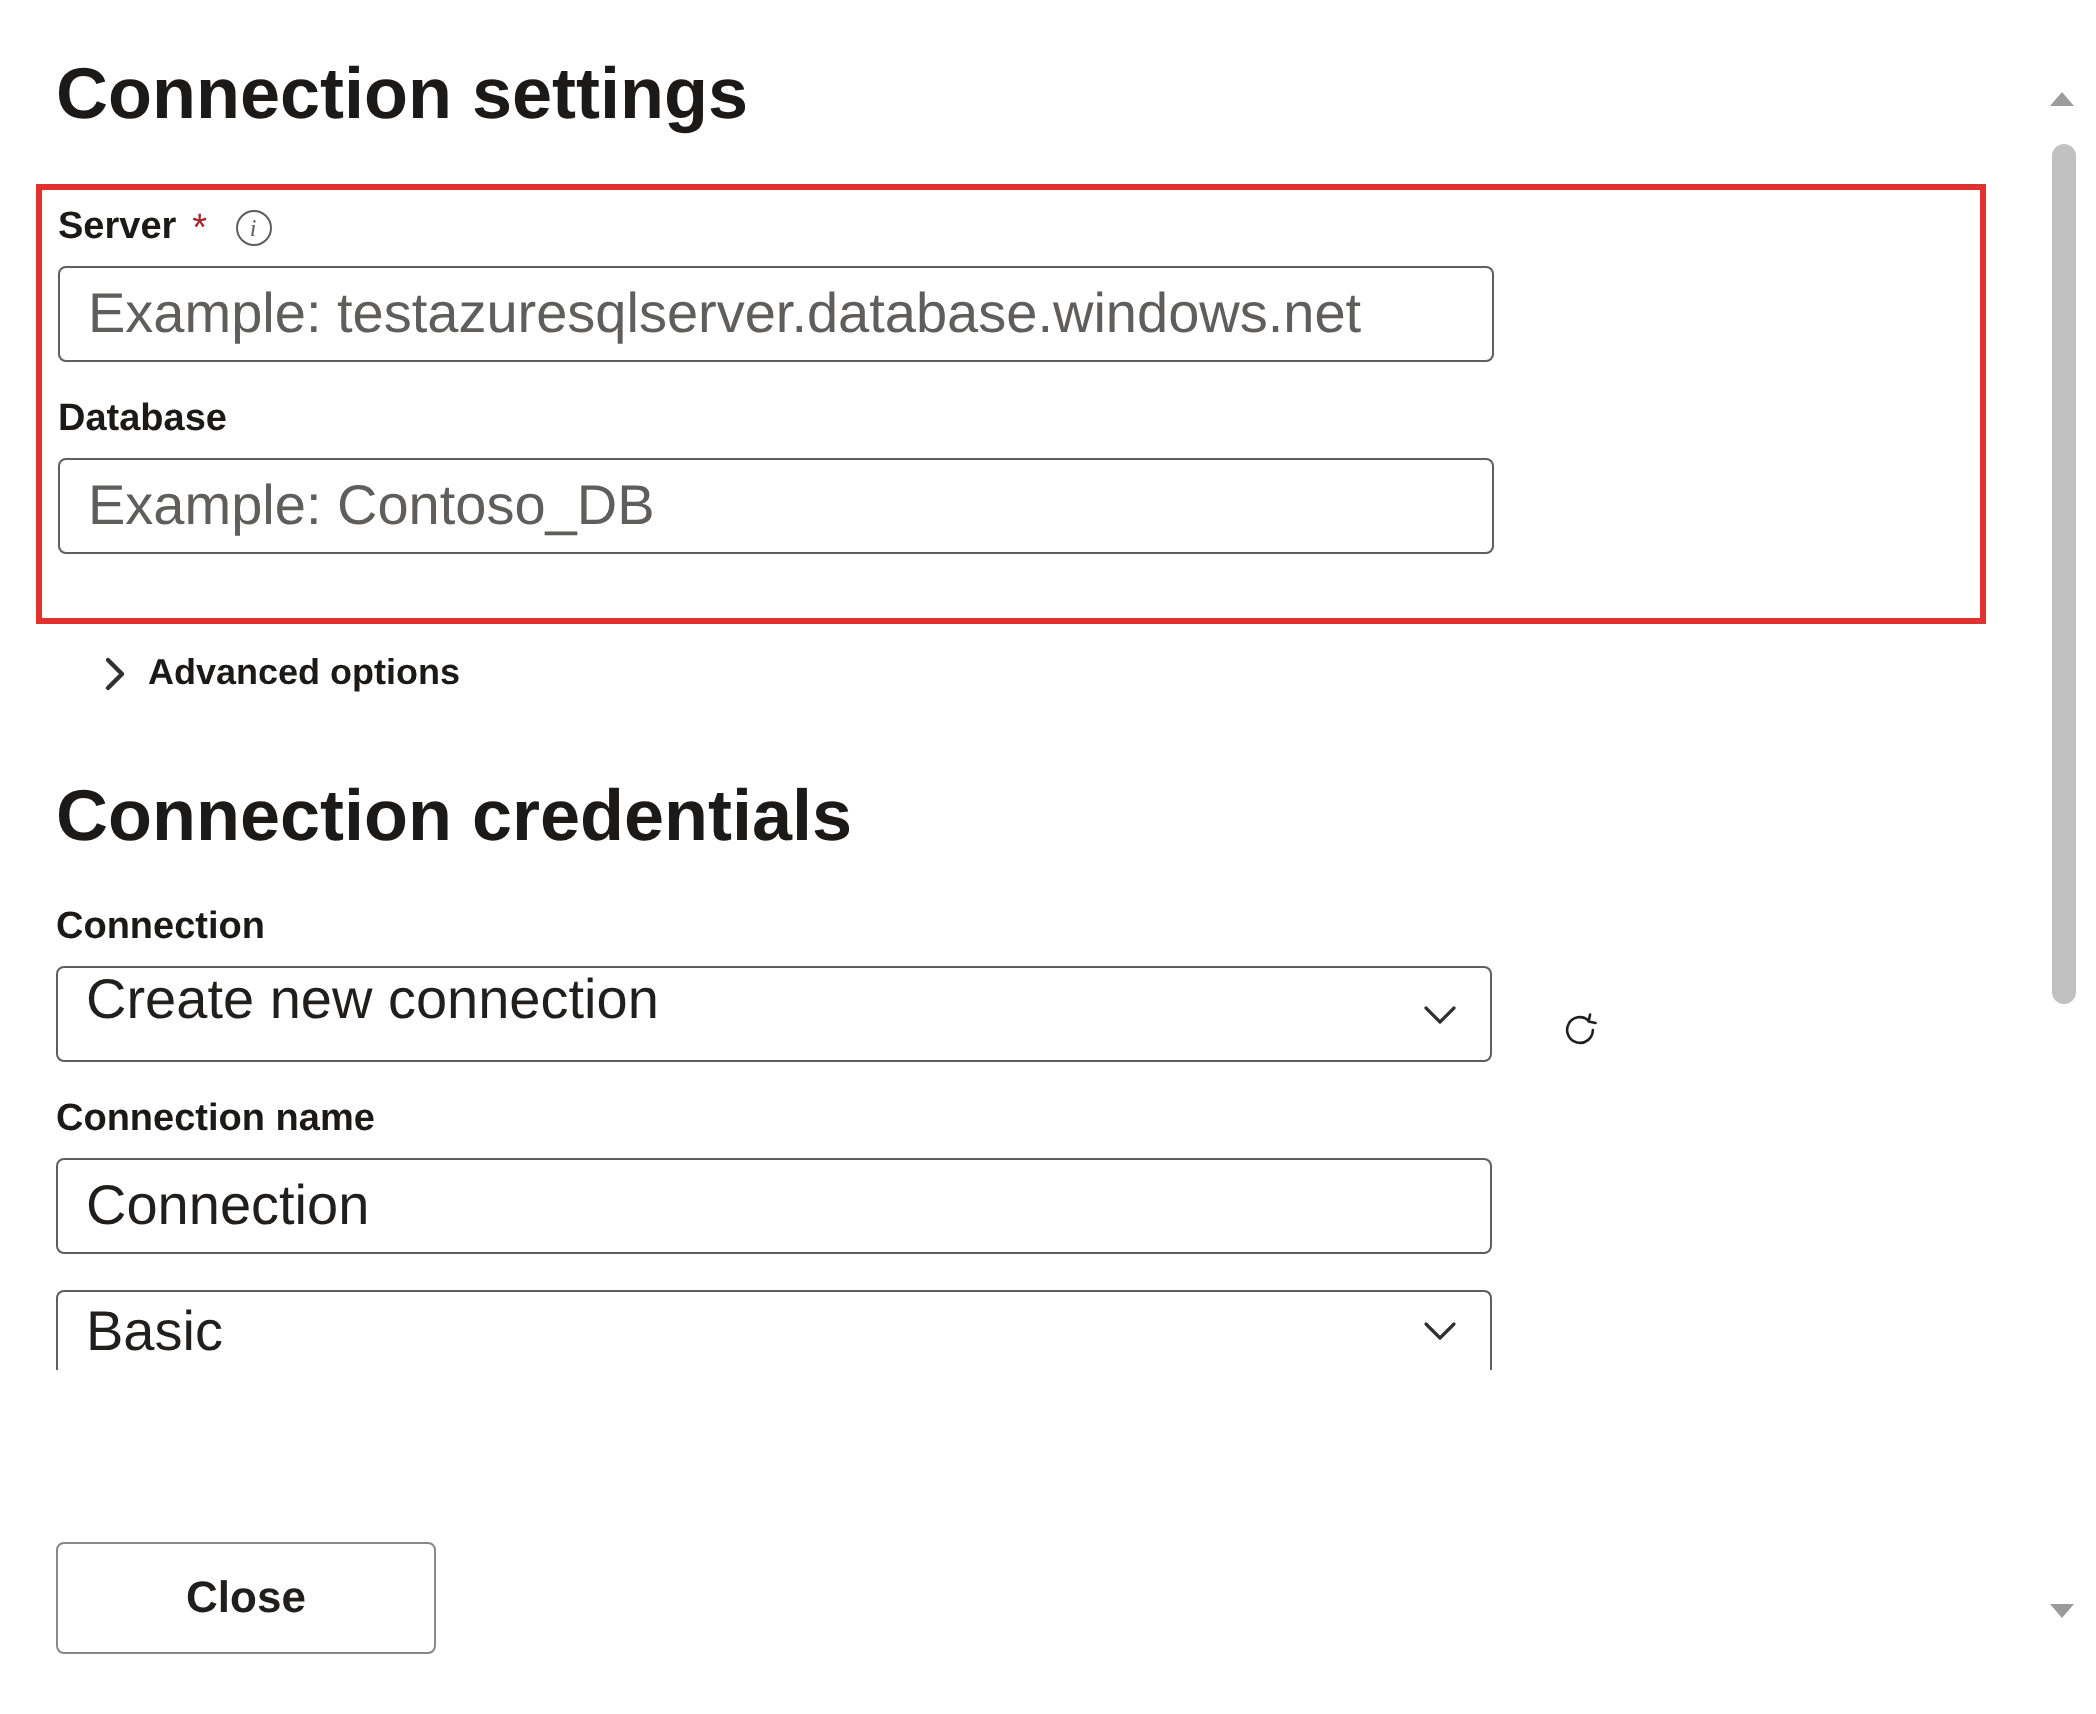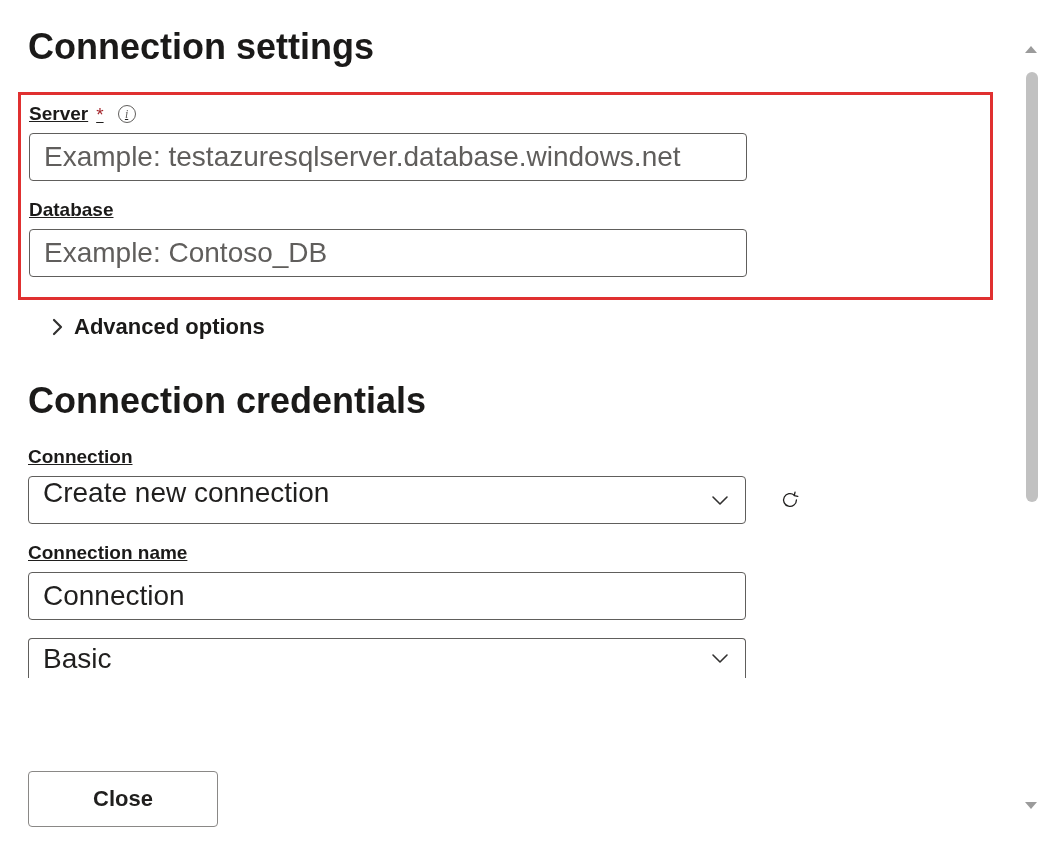--- a/index.html
+++ b/index.html
@@ -38,21 +38,20 @@
     margin-left: -10px;
     margin-right: -16px;
     margin-bottom: 14px;
   }
   .field-block { margin-bottom: 18px; }
   .field-label-row {
     display: flex;
     align-items: center;
     gap: 6px;
     margin-bottom: 8px;
-    text-decoration: underline;
   }
   .field-label {
     font-size: 19px;
     font-weight: 600;
     color: #1b1a19;
   }
   .req-star { color: #a4262c; font-size: 19px; line-height: 1; margin-left:2px; }
   .info-icon {
     width: 18px; height: 18px;
     border: 1.5px solid #605e5c;
@@ -101,27 +100,27 @@
     align-items: center;
     gap: 10px;
     cursor: pointer;
     margin: 6px 0 40px 24px;
   }
   .expander-chevron {
     font-size: 18px;
     color: #323130;
   }
   .expander-label {
-    font-size: 22px;
+    font-size: 18px;
     font-weight: 600;
     color: #1b1a19;
   }
   .connection-row {
     display: flex;
-    align-items: center;
+    align-items: flex-end;
     gap: 28px;
   }
   .refresh-btn {
     width: 32px; height: 32px;
     display: flex;
     align-items: center;
     justify-content: center;
     cursor: pointer;
     background: none;
     border: none;
@@ -205,21 +204,21 @@
 
       <div class="field-block">
         <div class="field-label-row">
           <span class="field-label">Server</span>
           <span class="req-star">*</span>
           <span class="info-icon">i</span>
         </div>
         <input class="text-input" type="text" placeholder="Example: testazuresqlserver.database.windows.net" style="">
       </div>
 
-      <div class="field-block" style="margin-bottom:0">
+      <div class="field-block" style="margin-bottom:12px">
         <div class="field-label-row">
           <span class="field-label">Database</span>
         </div>
         <input class="text-input" type="text" placeholder="Example: Contoso_DB" style="">
       </div>
 
     </div>
 
     <div class="expander">
       <span class="expander-chevron">

